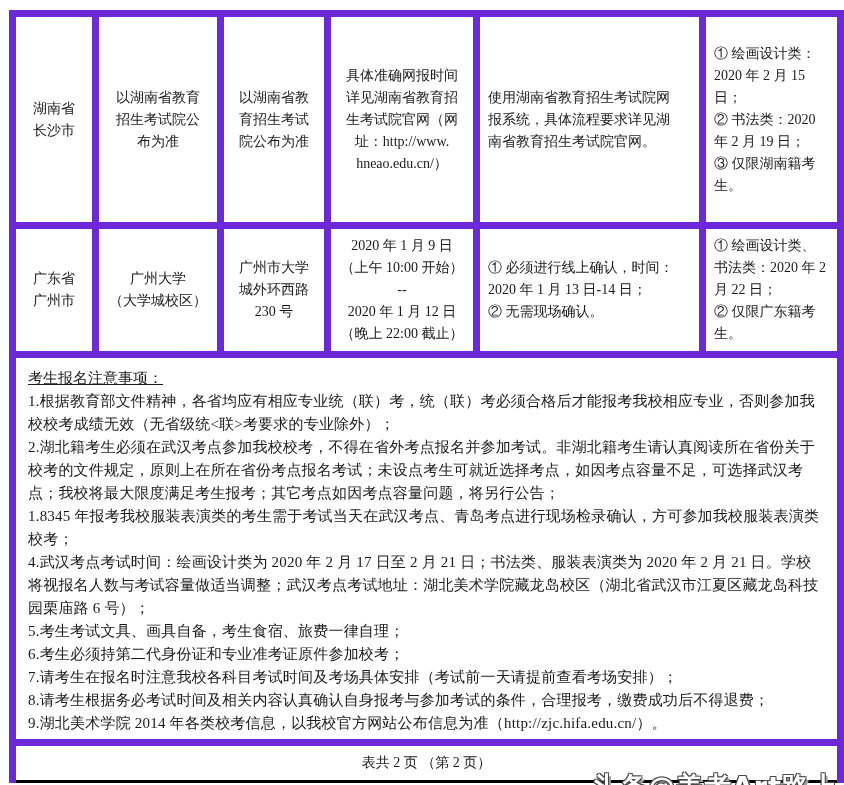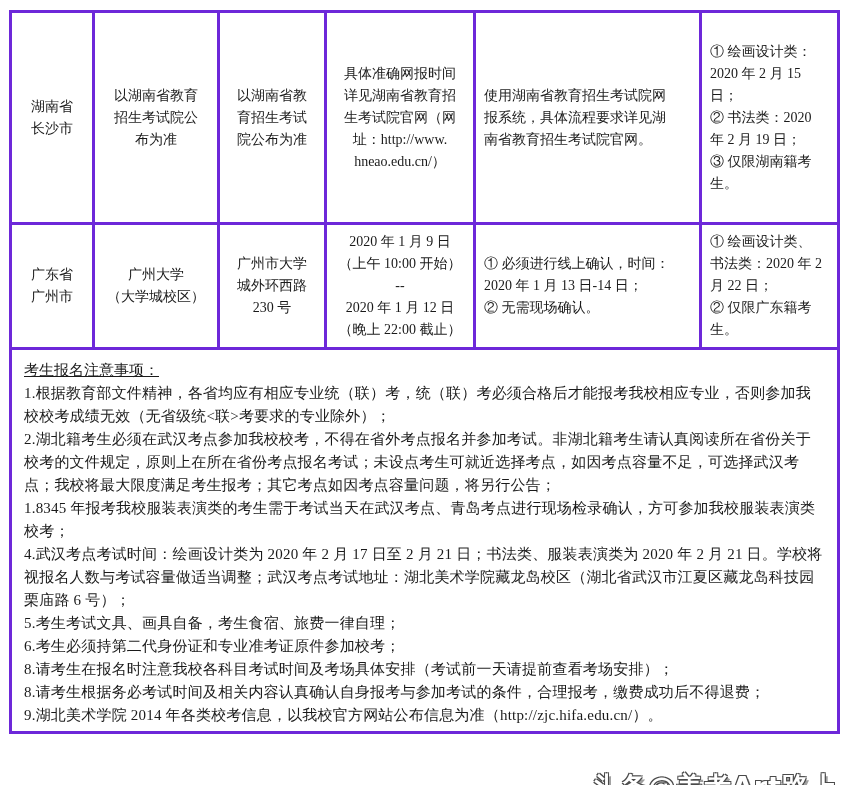--- a/index.html
+++ b/index.html
@@ -16,21 +16,21 @@
   }
   table.doc-table {
     position: absolute;
     left: 9px; top: 10px;
     width: 828px;
     border-collapse: collapse;
     table-layout: fixed;
     border: 1px solid #000;
   }
   td {
-    border: 3px solid #6d28d9;
+    border: 7px solid #6d28d9;
     font-size: 14px;
     line-height: 22px;
     vertical-align: middle;
     text-align: center;
     padding: 6px 8px;
     white-space: pre-line;
     word-break: break-word;
     overflow: hidden;
   }
   tr.r1 td { height: 212px; border-bottom: 2px solid #8c8c8c; }
@@ -144,23 +144,26 @@
       </tr>
       <tr class="notes-row">
         <td colspan="6">
           <div class="notes-title">考生报名注意事项：</div>
           <div class="notes-item">1.根据教育部文件精神，各省均应有相应专业统（联）考，统（联）考必须合格后才能报考我校相应专业，否则参加我校校考成绩无效（无省级统&lt;联&gt;考要求的专业除外）；</div>
           <div class="notes-item">2.湖北籍考生必须在武汉考点参加我校校考，不得在省外考点报名并参加考试。非湖北籍考生请认真阅读所在省份关于校考的文件规定，原则上在所在省份考点报名考试；未设点考生可就近选择考点，如因考点容量不足，可选择武汉考点；我校将最大限度满足考生报考；其它考点如因考点容量问题，将另行公告；</div>
           <div class="notes-item">1.8345 年报考我校服装表演类的考生需于考试当天在武汉考点、青岛考点进行现场检录确认，方可参加我校服装表演类校考；</div>
           <div class="notes-item">4.武汉考点考试时间：绘画设计类为 2020 年 2 月 17 日至 2 月 21 日；书法类、服装表演类为 2020 年 2 月 21 日。学校将视报名人数与考试容量做适当调整；武汉考点考试地址：湖北美术学院藏龙岛校区（湖北省武汉市江夏区藏龙岛科技园栗庙路 6 号）；</div>
           <div class="notes-item">5.考生考试文具、画具自备，考生食宿、旅费一律自理；</div>
           <div class="notes-item">6.考生必须持第二代身份证和专业准考证原件参加校考；</div>
-          <div class="notes-item">8.请考生在报名时注意我校各科目考试时间及考场具体安排（考试前一天请提前查看考场安排）；</div>
+          <div class="notes-item">7.请考生在报名时注意我校各科目考试时间及考场具体安排（考试前一天请提前查看考场安排）；</div>
           <div class="notes-item">8.请考生根据务必考试时间及相关内容认真确认自身报考与参加考试的条件，合理报考，缴费成功后不得退费；</div>
           <div class="notes-item">9.湖北美术学院 2014 年各类校考信息，以我校官方网站公布信息为准（http://zjc.hifa.edu.cn/）。</div>
         </td>
+      </tr>
+      <tr class="footer-row">
+        <td colspan="6">表共 2 页 （第 2 页）</td>
       </tr>
     </tbody>
   </table>
 
   <div class="watermark">头条@美考Art路上</div>
 
 </div>
 
 </body></html>

